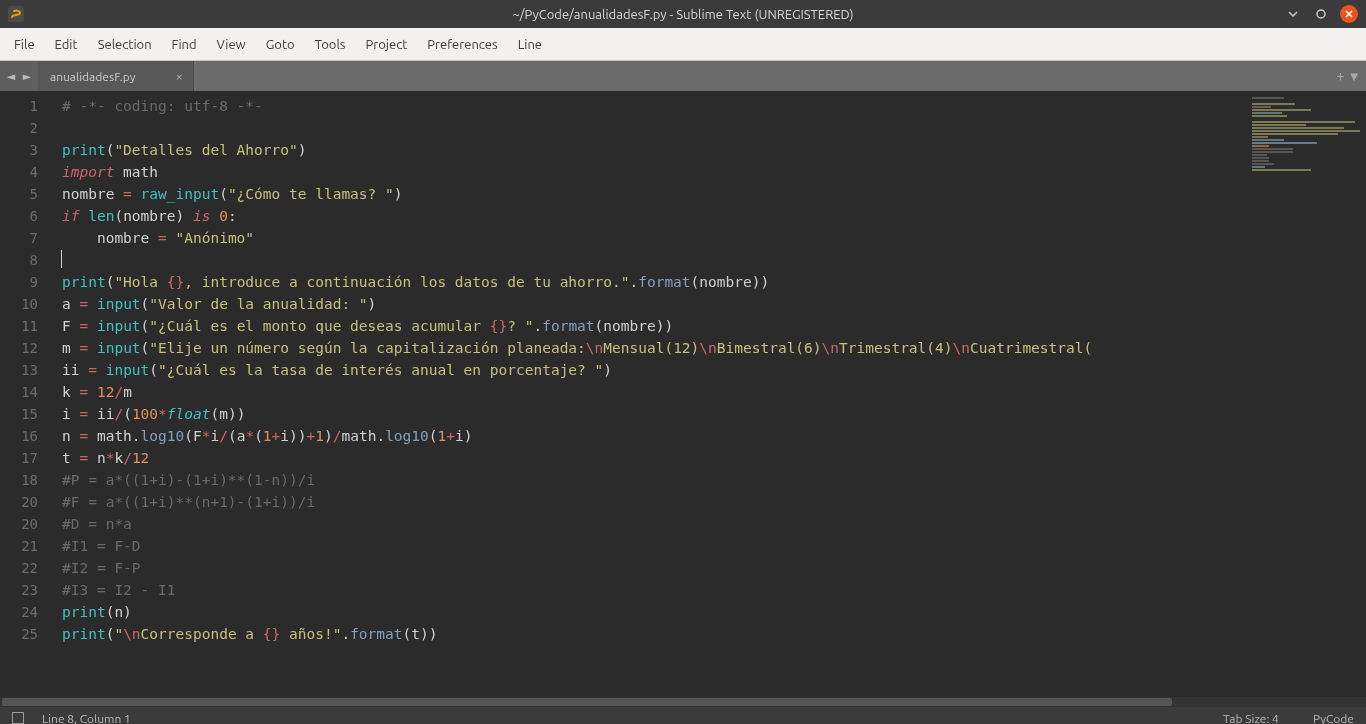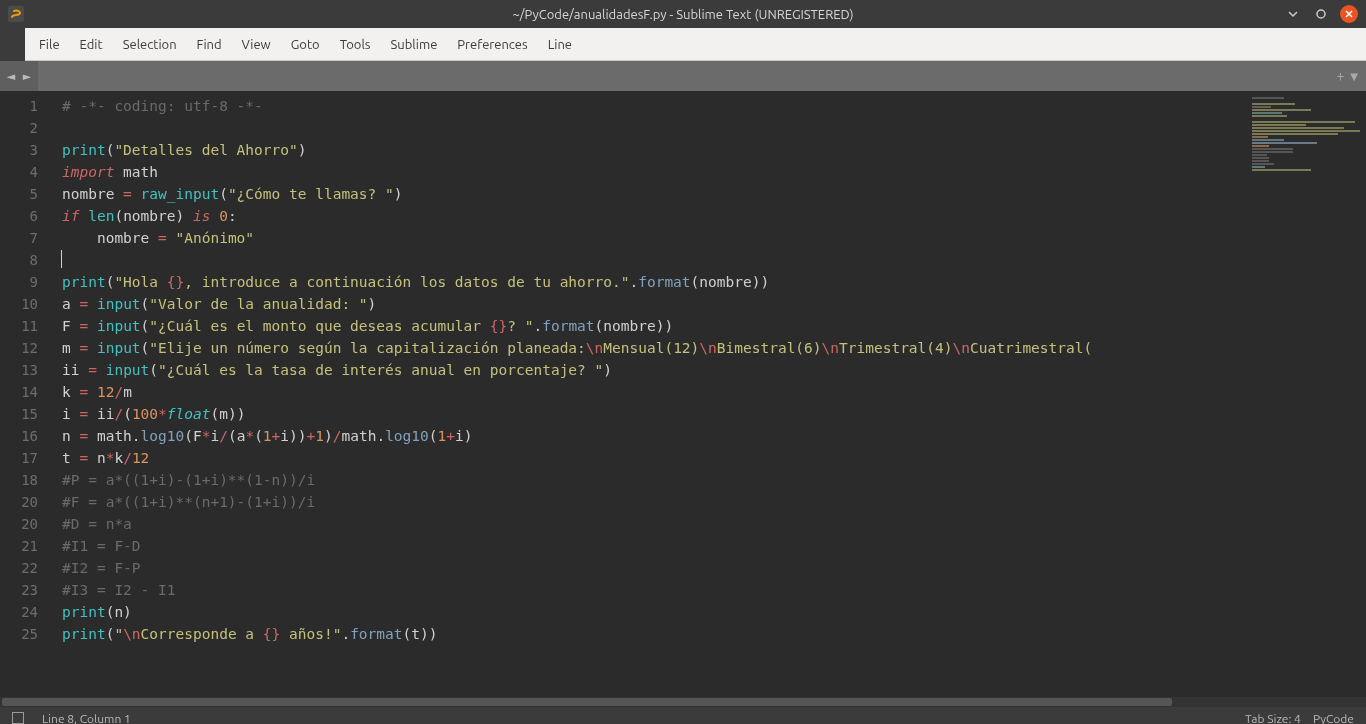--- a/index.html
+++ b/index.html
@@ -50,21 +50,20 @@
 
 .menubar {
   height: 28px;
   background: #f2f1f0;
   display: flex;
   align-items: center;
   padding: 16px 4px;
   color: #3c3c3c;
   font-size: 13px;
   border-bottom: 1px solid #c9c9c9;
-  margin-left: 25px;
 }
 .menubar .menu-item {
   padding: 4px 10px;
   cursor: default;
 }
 
 .tabbar {
   height: 30px;
   background: #6b6b6b;
   display: flex;
@@ -171,21 +170,21 @@
   display:flex;
   align-items:center;
   padding:0 12px;
   color:#b8b8b8;
   font-size:12px;
   gap:18px;
 }
 .statusbar .status-right {
   margin-left:auto;
   display:flex;
-  gap:12px;
+  gap:34px;
 }
 .status-icon {
   width:12px;height:12px;
   border:1px solid #999;
   display:inline-block;
 }
 
 
 .c-comment { color:#6a6a6a; }
 .c-keyword { color:#cc6666; font-style:italic; }
@@ -238,29 +237,33 @@
 </div>
 
 <div class="menubar">
   <div class="menu-item">File</div>
   <div class="menu-item">Edit</div>
   <div class="menu-item">Selection</div>
   <div class="menu-item">Find</div>
   <div class="menu-item">View</div>
   <div class="menu-item">Goto</div>
   <div class="menu-item">Tools</div>
-  <div class="menu-item">Sublime</div>
+  <div class="menu-item">Project</div>
   <div class="menu-item">Preferences</div>
   <div class="menu-item">Line</div>
 </div>
 
 <div class="tabbar">
   <div class="nav-arrows">
     <div class="nav-arrow">◄</div>
     <div class="nav-arrow">►</div>
+  </div>
+  <div class="tab">
+    <span>anualidadesF.py</span>
+    <span class="tab-close">×</span>
   </div>
   <div class="tabbar-right">
     <span style="font-size:14px;">+</span>
     <span style="font-size:10px;">▼</span>
   </div>
 </div>
 
 <div class="editor-area">
   <div class="gutter">
     <div>1</div>

